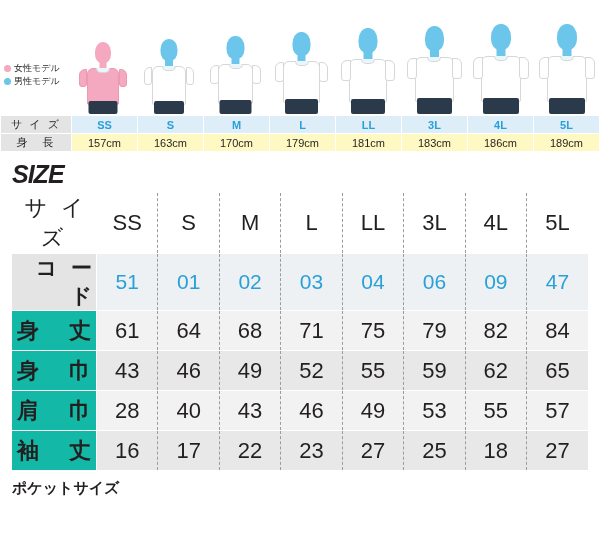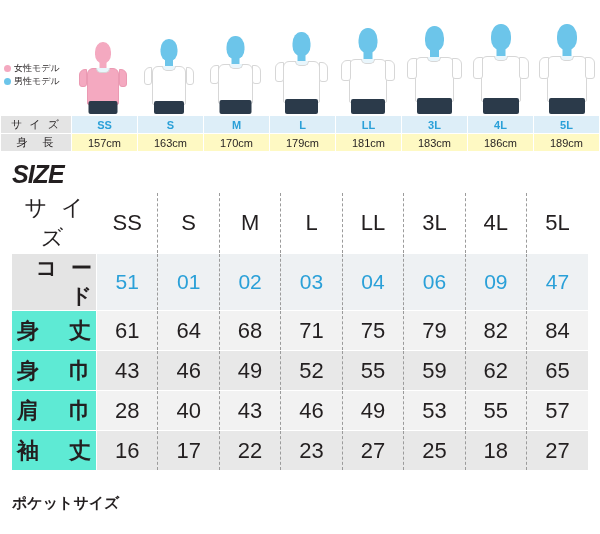--- a/index.html
+++ b/index.html
@@ -228,27 +228,27 @@
   }
   tr.data-row td {
     background: #f2f2f2;
   }
   tr.data-row.alt td {
     background: #e8e8e8;
     text-align: center;
   }
   tr.data-row .row-label,
   tr.data-row.alt .row-label {
-    background: #5eead4;
+    background: #14b8a6;
   }
 
   
   .pocket-row {
     display: flex;
-    align-items: flex-end;
+    align-items: flex-start;
     width: 576px;
     margin: 8px 12px 0 12px;
     height: 34px;
   }
   .pocket-label {
     width: 132px;
     font-size: 15px;
     font-weight: bold;
     letter-spacing: 0px;
     color: #231f20;

